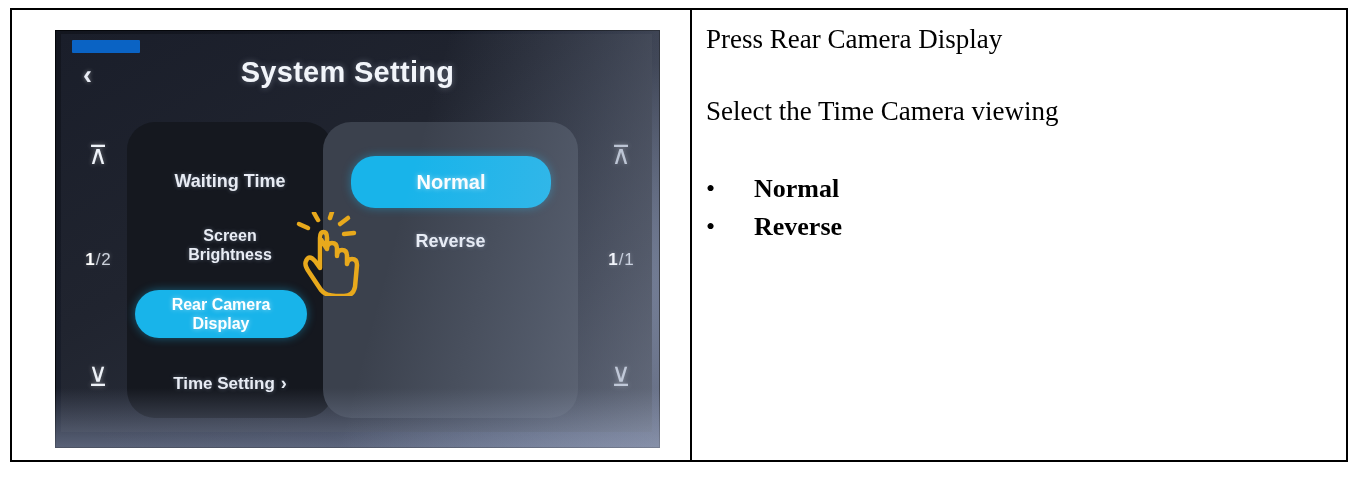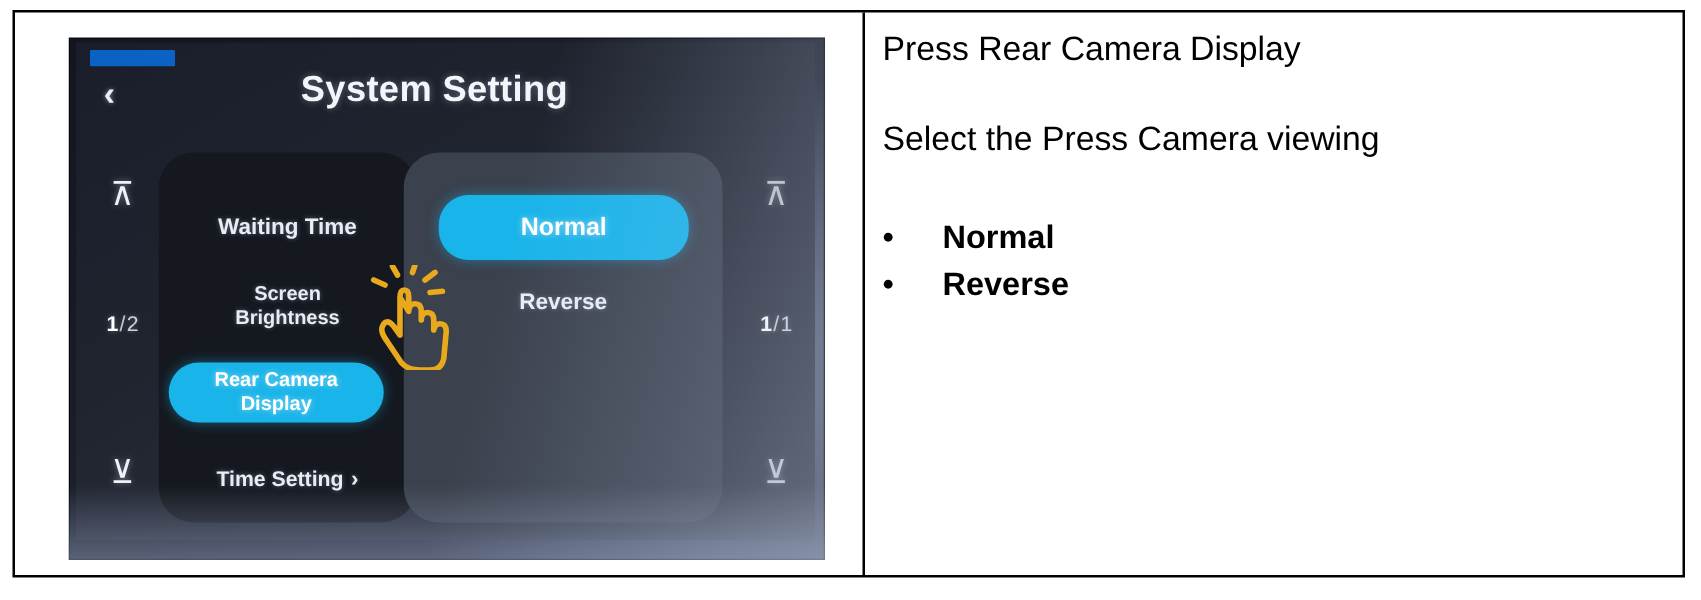--- a/index.html
+++ b/index.html
@@ -24,20 +24,21 @@
     box-sizing:border-box;
     border-right:2px solid #000;
     position:relative;
     flex:0 0 680px;
   }
   .cell-right{
     flex:1 1 auto;
     box-sizing:border-box;
     position:relative;
     padding:14px 0 0 14px;
+    font-family:Liberation Serif, serif;
   }
 
   
   .device-photo{
     position:absolute;
     left:43px; top:20px;
     width:605px; height:418px;
     background:
       radial-gradient(120% 120% at 85% 60%, rgba(150,165,200,0.55) 0%, rgba(60,68,92,0.15) 45%, rgba(0,0,0,0) 72%),
       linear-gradient(160deg,#13161f 0%, #161a25 35%, #1b202d 60%, #222838 100%);
@@ -289,21 +290,21 @@
       </div>
 
       <div class="photo-bottomglow"></div>
       <div class="photo-glare"></div>
     </div>
   </div>
 
   <div class="cell-right">
     <p class="instr-line">Press Rear Camera Display</p>
     <div class="instr-gap"></div>
-    <p class="instr-line">Select the Press Camera viewing</p>
+    <p class="instr-line">Select the Time Camera viewing</p>
 
     <ul class="bullet-list">
       <li>
         <span class="dot">•</span>
         <span class="txt">Normal</span>
       </li>
       <li>
         <span class="dot">•</span>
         <span class="txt">Reverse</span>
       </li>

